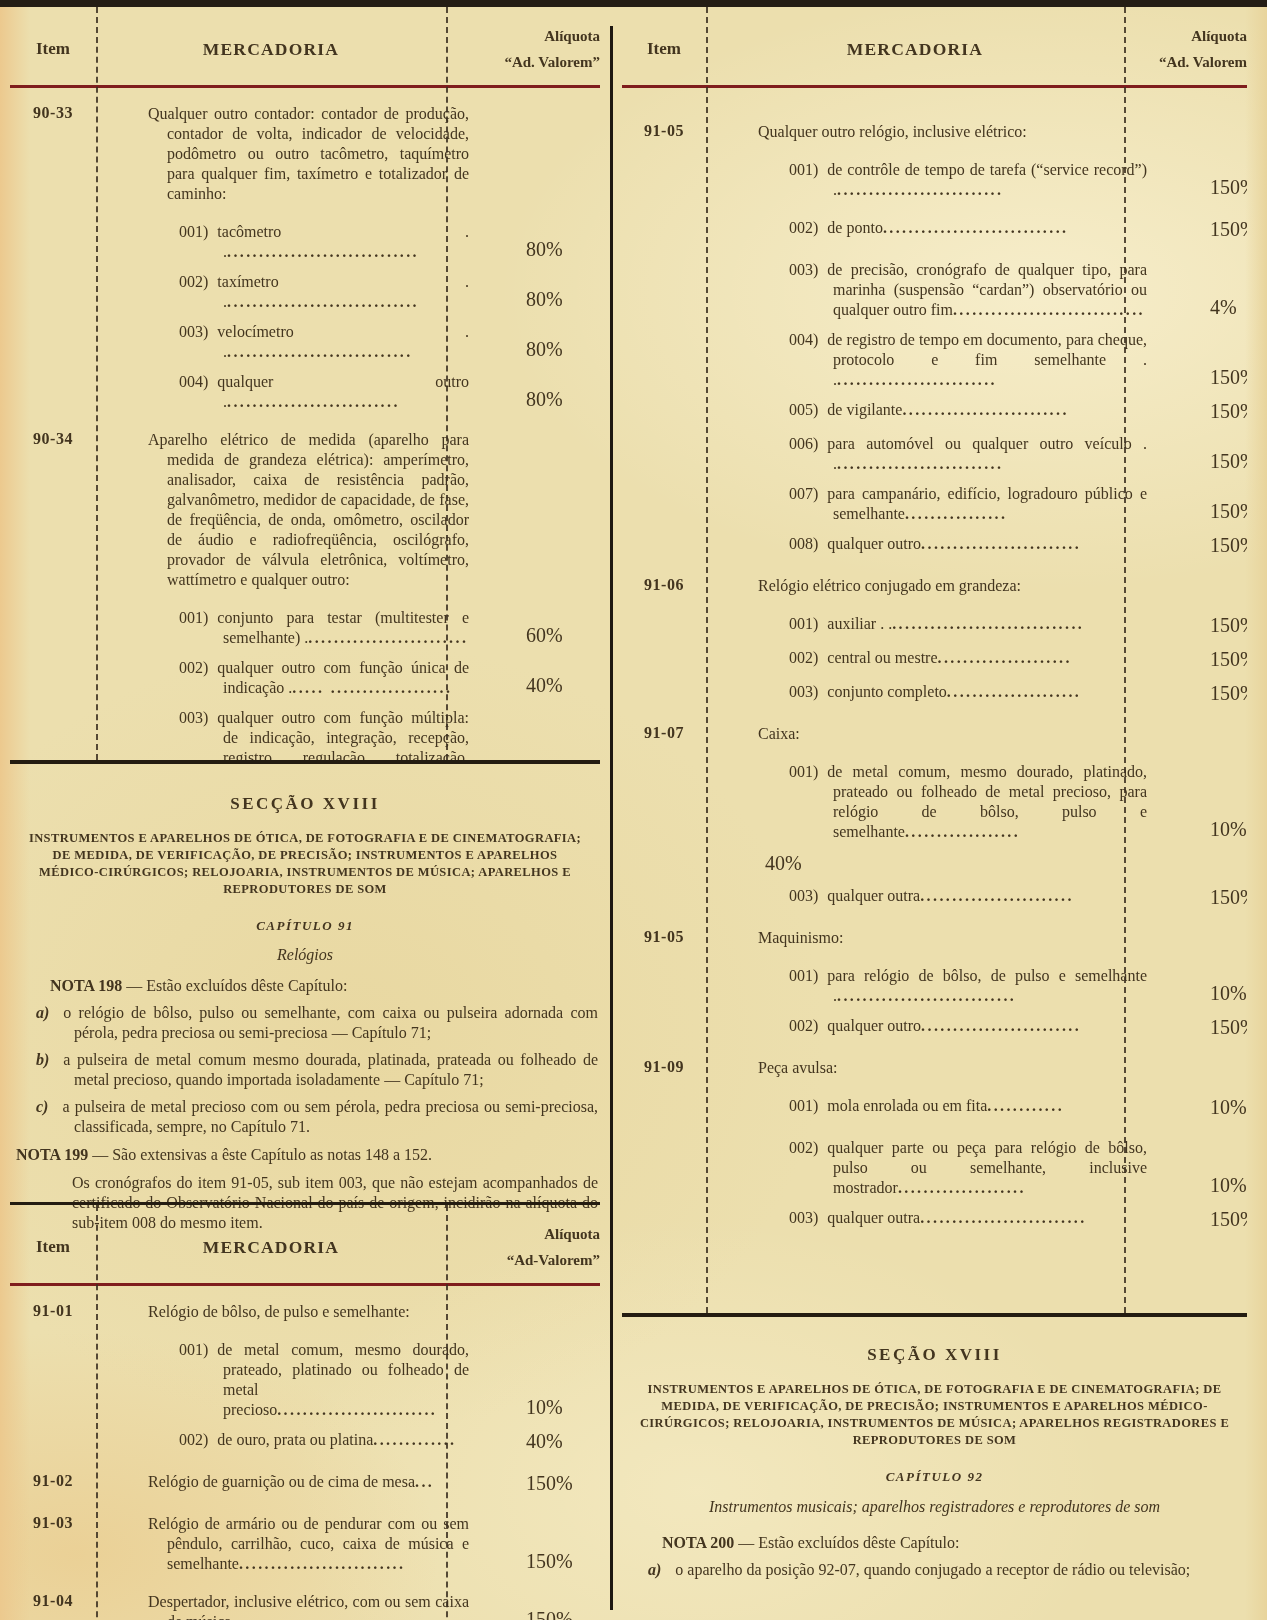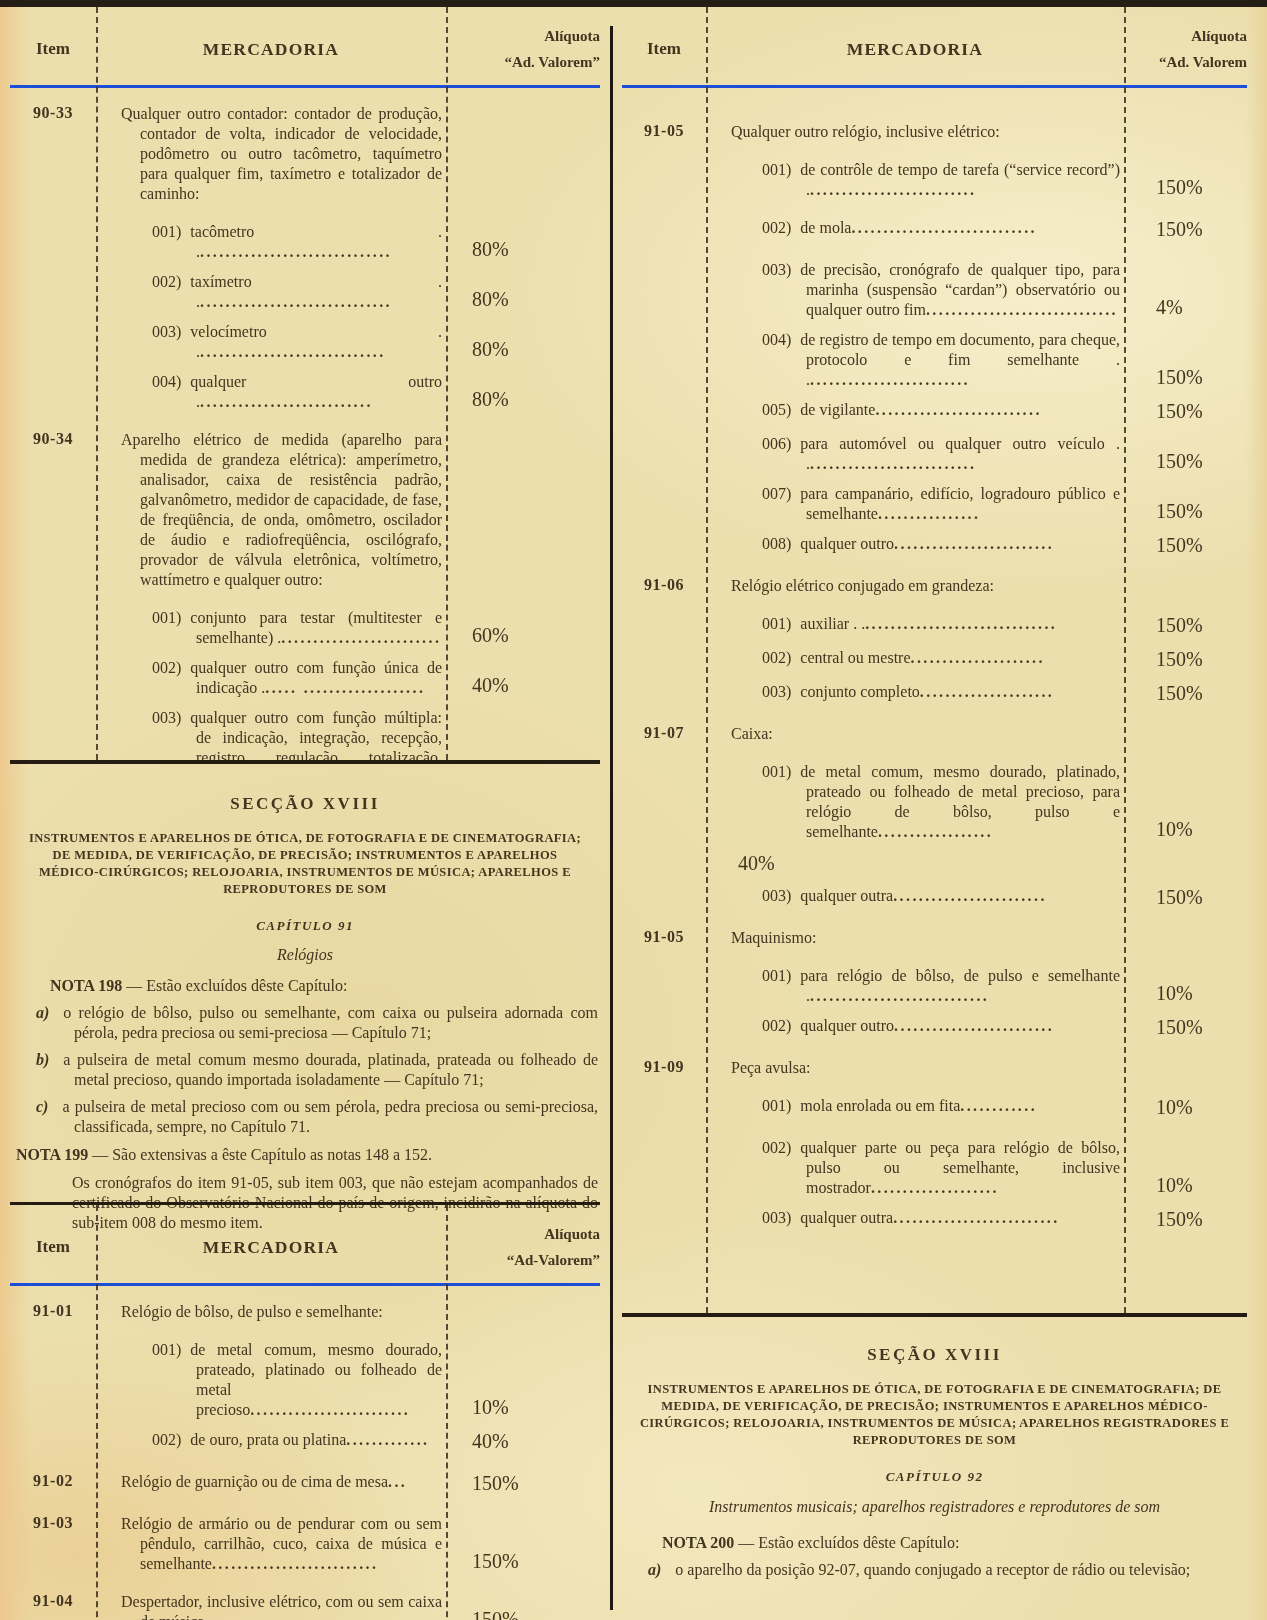--- a/index.html
+++ b/index.html
@@ -20,29 +20,29 @@
   .divider{position:absolute;left:610px;top:26px;width:3px;height:1584px;background:#1e1811;}
 
   .lcol{position:absolute;left:10px;top:7px;width:590px;}
   .rcol{position:absolute;left:622px;top:7px;width:625px;}
 
   .tbl{position:relative;}
   .vd{position:absolute;top:0;bottom:0;border-left:2px dashed #3b2f20;opacity:.85;}
   .lt .vd1{left:86px}.lt .vd2{left:436px}
   .rt .vd1{left:84px}.rt .vd2{left:502px}
 
-  .thead{display:grid;padding:16px 0 10px;border-bottom:3px solid #1d4ed8;}
+  .thead{display:grid;padding:16px 0 10px;border-bottom:3px solid #7f1d1d;}
   .lt .thead,.lt .row{grid-template-columns:86px 350px 154px;}
   .rt .thead,.rt .row{grid-template-columns:84px 418px 123px;}
   .th-item,.th-merc{text-align:center;font-weight:bold;font-size:17px;padding-top:16px;}
   .th-merc{letter-spacing:1.2px;font-size:17.5px;}
   .th-ali{text-align:right;font-weight:bold;font-size:15px;line-height:26px;}
 
   .tbody{padding-top:16px;}
-  .row{display:grid;margin-bottom:10px;}
+  .row{display:grid;margin-bottom:10px;gap:27px;}
   .row.block{margin-top:18px;}
   .c-item{text-align:center;font-weight:bold;font-size:16px;letter-spacing:.5px;}
   .c-desc{font-size:16px;line-height:20px;text-align:justify;padding-right:4px;}
   .intro .c-desc,.leaf .c-desc{padding-left:44px;text-indent:-28px;}
   .sub .c-desc{padding-left:100px;text-indent:-44px;}
   .sn{margin-right:9px;}
   .leader{font-weight:bold;letter-spacing:2.4px;word-break:break-all;}
   .c-val{font-weight:normal;font-size:20px;align-self:end;white-space:nowrap;padding-bottom:1px;}
   .lt .c-val{padding-left:26px;}
   .rt .c-val{padding-left:32px;}
@@ -215,21 +215,21 @@
         <div class="c-desc"><span class="sn"></span><span>Qualquer outro relógio, inclusive elétrico:</span><span class="leader"></span></div>
         <div class="c-val"></div>
       </div>
       <div class="row sub block">
         <div class="c-item"></div>
         <div class="c-desc"><span class="sn">001)</span><span>de contrôle de tempo de tarefa (“service record”) .</span><span class="leader">..........................</span></div>
         <div class="c-val">150%</div>
       </div>
       <div class="row sub block">
         <div class="c-item"></div>
-        <div class="c-desc"><span class="sn">002)</span><span>de mola</span><span class="leader">.............................</span></div>
+        <div class="c-desc"><span class="sn">002)</span><span>de ponto</span><span class="leader">.............................</span></div>
         <div class="c-val">150%</div>
       </div>
       <div class="row sub block">
         <div class="c-item"></div>
         <div class="c-desc"><span class="sn">003)</span><span>de precisão, cronógrafo de qualquer tipo, para marinha (suspensão “cardan”) observatório ou qualquer outro fim</span><span class="leader">..............................</span></div>
         <div class="c-val">4%</div>
       </div>
       <div class="row sub">
         <div class="c-item"></div>
         <div class="c-desc"><span class="sn">004)</span><span>de registro de tempo em documento, para cheque, protocolo e fim semelhante . .</span><span class="leader">.........................</span></div>

